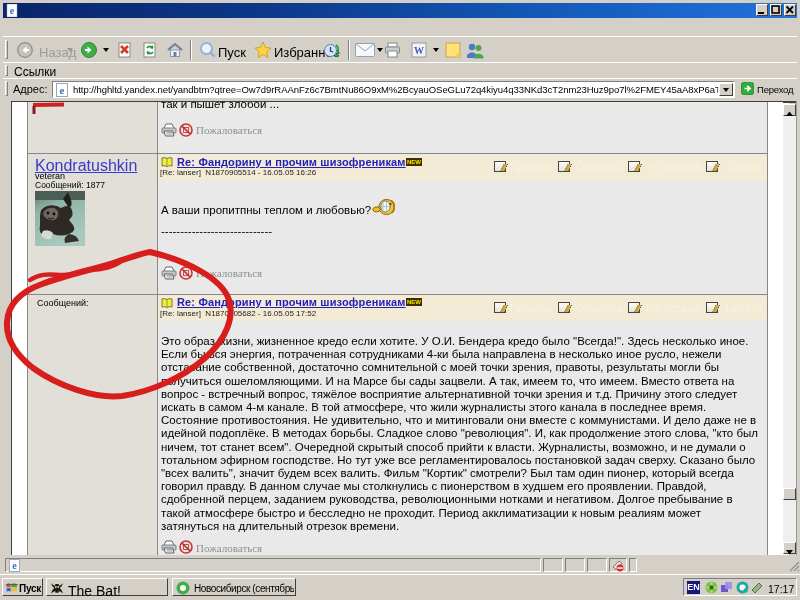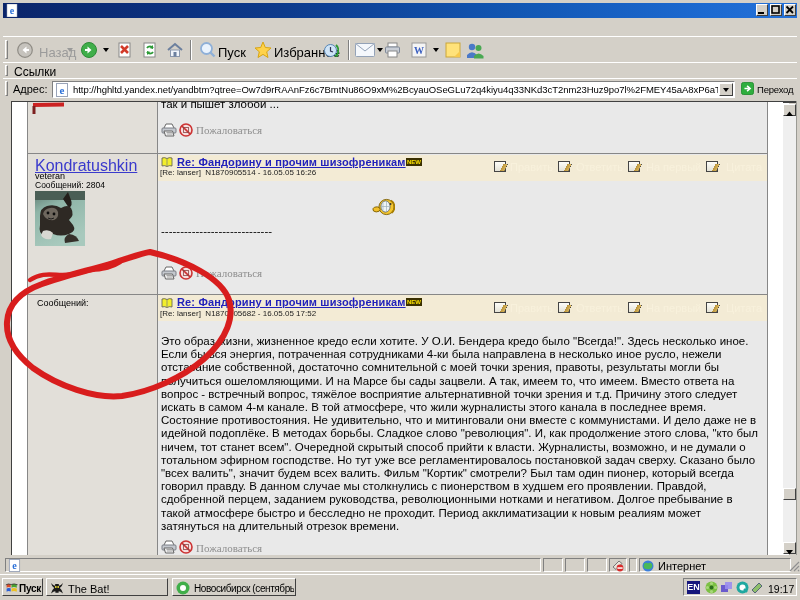--- a/index.html
+++ b/index.html
@@ -252,21 +252,21 @@
           <i style="left:531px" class="hic"></i>
           <s style="left:549px">Ответить</s>
           <i style="left:601px" class="hic"></i>
           <s style="left:619px">На первый</s>
           <i style="left:679px" class="hic"></i>
           <s style="left:699px">Цитата</s>
         </div>
 
       <div class="abs" style="left:8px;top:55px;font-size:16px;color:#3a3acc;text-decoration:underline">Kondratushkin</div>
       <div class="abs" style="left:8px;top:69px;font-size:9px">veteran</div>
-      <div class="abs" style="left:8px;top:78px;font-size:8.5px">Сообщений: 2804</div>
+      <div class="abs" style="left:8px;top:78px;font-size:8.5px">Сообщений: 1877</div>
 
       <svg class="abs" style="left:8px;top:89px" width="50" height="55" viewBox="0 0 50 55">
         <defs>
             <linearGradient id="avbg" x1="0" y1="0" x2="0.4" y2="1">
           <stop offset="0" stop-color="#5e7a70"></stop>
               <stop offset="0.35" stop-color="#8fb5a8"></stop>
               <stop offset="1" stop-color="#a8c9bd"></stop>
         </linearGradient>
           </defs>
         <rect width="50" height="55" fill="url(#avbg)"></rect>
@@ -274,20 +274,21 @@
         <path d="M28 8 L33 1 L36 9 Q38 14 34 17 Z" fill="#241f1b"></path>
         <path d="M5 25 Q5 17 12 15 Q20 13 26 17 Q33 13 36 17 Q40 24 34 29 L38 34 Q42 40 34 43 Q26 46 18 43 L10 45 Q3 43 5 34 Z" fill="#2e2924"></path>
         <path d="M8 23 Q9 18 15 17 Q21 16 23 21 Q24 27 19 29 Q11 30 8 23 Z" fill="#6e675e"></path>
         <circle cx="13" cy="22" r="1.4" fill="#0c0c0c"></circle>
         <circle cx="19" cy="23" r="1.4" fill="#0c0c0c"></circle>
         <path d="M13 27 Q16 29 19 27" stroke="#1c1c1c" fill="none"></path>
         <path d="M8 40 Q14 38 18 42 L16 48 Q8 49 6 44 Z" fill="#d8d8d2"></path>
         <path d="M34 43 Q42 44 44 50 L30 52 Q28 46 34 43 Z" fill="#35302a"></path>
       </svg>
 
+      <div class="btext" style="left:134px;top:102px">А ваши пропитпны теплом и любовью?</div>
 
       <svg class="abs" style="left:344px;top:96px" width="24" height="19" viewBox="0 0 24 19">
         <circle cx="15.5" cy="9" r="7.6" fill="#f5c62e" stroke="#7a5c00" stroke-width="0.9"></circle>
         <path d="M20 2.5 A7.6 7.6 0 0 1 20.5 15" fill="none" stroke="#a87e00" stroke-width="1.6"></path>
         <ellipse cx="14.5" cy="8.5" rx="4.6" ry="5.6" fill="#eef4f6" stroke="#55616e" stroke-width="0.8"></ellipse>
         <path d="M10 8.5 L19 8.5 M12 3.5 L12 13 M15.5 3 L15.5 13.5" stroke="#9fb0ba" stroke-width="0.7"></path>
         <circle cx="19.5" cy="6" r="1" fill="#333"></circle>
         <path d="M2.5 13 Q0.8 10.5 3.5 9.2 Q6.5 8.2 8.6 9.8 Q10 11.5 8.2 13.2 Q5 14.8 2.5 13 Z" fill="#f2bf2a" stroke="#7a5c00" stroke-width="0.9"></path>
       </svg>
       <div class="btext" style="left:134px;top:123px">-----------------------------</div>
@@ -380,27 +381,20 @@
     <div class="spanel" style="left:562px;width:20px"></div>
     <div class="spanel" style="left:584px;width:20px"></div>
     <div class="spanel" style="left:606px;width:18px">
       <svg class="abs" style="left:1px;top:1px" width="14" height="12" viewBox="0 0 14 12">
         <path d="M2 7 L8 1 L11 3.5 L5 9.5 Z" fill="#e8e4da" stroke="#777"></path>
         <circle cx="9" cy="8" r="3.4" fill="#d92b2b"></circle>
         <rect x="6.4" y="7.3" width="5.2" height="1.5" fill="#fff"></rect>
       </svg>
     </div>
     <div class="spanel" style="left:626px;width:8px"></div>
-    <div class="spanel" style="left:636px;width:152px">
-      <svg class="abs" style="left:2px;top:1px" width="12" height="12" viewBox="0 0 12 12">
-        <circle cx="6" cy="6" r="5.5" fill="#3a7edb"></circle>
-        <path d="M2 4 Q4 2 6 3.5 Q8 2 10 4 Q11 6 9.5 8 Q7 10 5 9 Q2.5 9.5 1.5 7 Z" fill="#49b858"></path>
-      </svg>
-      <div class="abs" style="left:18px;top:1px;font-size:11px">Интернет</div>
-    </div>
     <svg class="abs" style="left:786px;top:5px" width="11" height="11" viewBox="0 0 11 11">
       <path d="M10 1 L1 10 M10 5 L5 10 M10 9 L9 10" stroke="#909090" stroke-width="1.2"></path>
     </svg>
   </div>
 
   <div id="taskbar" class="abs">
     <div class="tkbtn" style="left:2px;width:41px">
       <svg class="abs" style="left:2px;top:2px" width="13" height="13" viewBox="0 0 16 16">
         <path d="M2 4.5 Q4 3 7 4.2 L7 8 Q4 6.8 2 8.3 Z" fill="#d84b2a"></path>
         <path d="M8 4.4 Q11 3 14.5 4.5 L14.5 8.3 Q11 6.8 8 8.2 Z" fill="#4aa32e"></path>
@@ -409,21 +403,21 @@
         <path d="M1 4.8 Q4 2.8 7.5 4.3 Q11 2.8 15.5 4.6" fill="none" stroke="#222" stroke-width="0.9"></path>
       </svg>
       <span class="abs" style="left:16px;top:4px;font-weight:bold;font-size:10px;letter-spacing:-0.3px">Пуск</span>
     </div>
     <div class="tkbtn" style="left:46px;width:122px">
       <svg class="abs" style="left:3px;top:2px" width="14" height="14" viewBox="0 0 14 14">
         <path d="M1 2 Q3.8 5.2 5.2 4.6 L5.2 3 L8.8 3 L8.8 4.6 Q10.2 5.2 13 2 Q12 6 9.8 7 Q12 8.6 13 12.5 Q9.8 10 8.6 10.4 L8.6 11.8 L5.4 11.8 L5.4 10.4 Q4.2 10 1 12.5 Q2 8.6 4.2 7 Q2 6 1 2 Z" fill="#1a1a1a"></path>
         <circle cx="5.8" cy="6" r="0.9" fill="#f2e23a"></circle>
         <circle cx="8.2" cy="6" r="0.9" fill="#f2e23a"></circle>
       </svg>
-      <span class="abs" style="left:21px;top:4px;font-size:11px">The Bat!</span>
+      <span class="abs" style="left:21px;top:4px;font-size:14px">The Bat!</span>
     </div>
     <div class="tkbtn" style="left:172px;width:124px">
       <svg class="abs" style="left:3px;top:2px" width="14" height="14" viewBox="0 0 14 14">
         <circle cx="7" cy="7" r="6.5" fill="#3fae49"></circle>
         <circle cx="7" cy="7" r="3" fill="#fff"></circle>
       </svg>
       <span class="abs" style="left:21px;top:4px;white-space:nowrap;overflow:hidden;width:100px;font-size:10px;letter-spacing:-0.4px">Новосибирск (сентябрь...</span>
     </div>
 
     <div class="abs" style="left:683px;top:3px;width:114px;height:18px;border:1px solid;border-color:#808080 #fff #fff #808080">
@@ -441,21 +435,21 @@
         <rect x="5" y="1" width="7" height="7" fill="#9a8cf0" opacity="0.9"></rect>
       </svg>
       <svg class="abs" style="left:52px;top:2px" width="13" height="13" viewBox="0 0 13 13">
         <circle cx="6.5" cy="6.5" r="6" fill="#1fa8a0"></circle>
         <circle cx="6.5" cy="6.5" r="3" fill="#fff"></circle>
         <path d="M8 8 L11 11" stroke="#1fa8a0" stroke-width="2"></path>
       </svg>
       <svg class="abs" style="left:66px;top:2px" width="13" height="13" viewBox="0 0 13 13">
         <path d="M2 9 L9 2 L12 5 L5 12 Z" fill="#8fbf6a" stroke="#567"></path>
       </svg>
-      <div class="abs" style="left:84px;top:4px;font-size:10.5px">19:17</div>
+      <div class="abs" style="left:84px;top:4px;font-size:10.5px">17:17</div>
     </div>
   </div>
 
   <svg class="abs" style="left:0;top:0;pointer-events:none" width="800" height="600" viewBox="0 0 800 600">
 
     <path d="M33 105 L64 104.5" stroke="#cc2222" stroke-width="4" fill="none"></path>
     <path d="M34 106 L34 114" stroke="#7d2020" stroke-width="3" fill="none"></path>
 
     <path d="M150 252
              C 185 260, 222 278, 229 300

